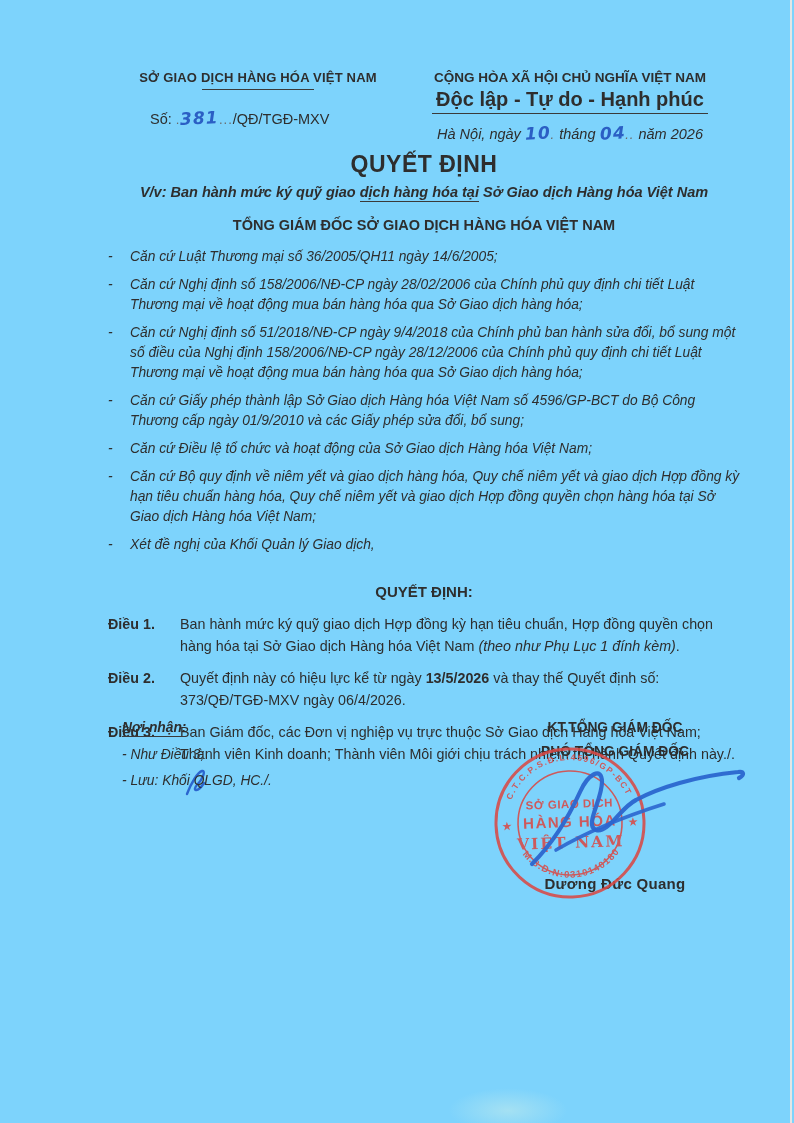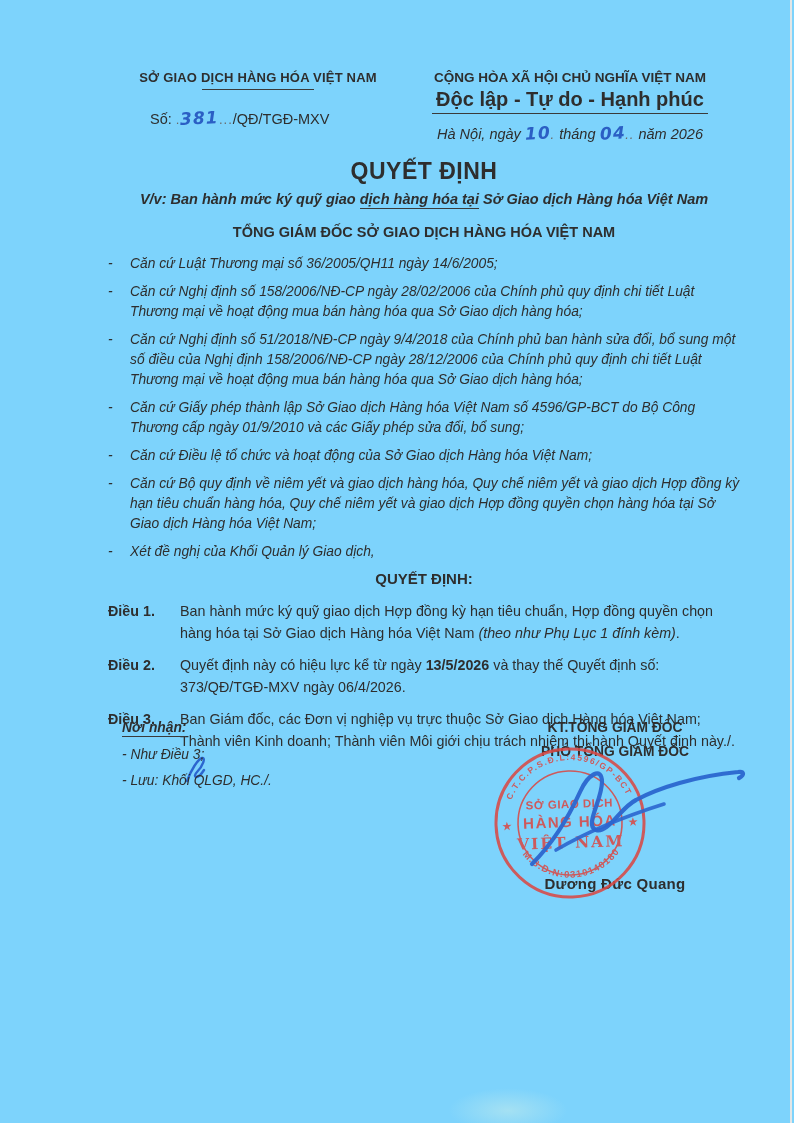--- a/index.html
+++ b/index.html
@@ -23,34 +23,34 @@
     color:#2b5fc4; font-family:"DejaVu Sans", sans-serif; font-style:italic; font-weight:bold;
     font-size:17px; display:inline-block; transform:rotate(-3deg); letter-spacing:1px;
   }
   .header-right{position:absolute; left:400px; width:340px; text-align:center;}
   .motto1{font-weight:bold; font-size:13.5px;}
   .motto2{font-weight:bold; font-size:20px; margin-top:3px;}
   .motto2 span{display:inline-block; border-bottom:1.5px solid #3a3a3a; padding:0 4px 2px;}
   .dateline{margin-top:9px; font-style:italic; font-size:14.5px; white-space:nowrap;}
 
   
-  .main-flow{position:absolute; top:158px; left:108px; width:632px;}
+  .main-flow{position:absolute; top:151px; left:108px; width:632px;}
   .title-main{text-align:center; font-weight:bold; font-size:23px; letter-spacing:.5px;}
   .subtitle{text-align:center; font-weight:bold; font-style:italic; font-size:14.5px; margin-top:6px;}
   .subtitle .u{border-bottom:1.5px solid #3a3a3a; padding-bottom:1px;}
   .issuer{text-align:center; font-weight:bold; font-size:14.5px; margin-top:17px;}
 
   
   .recitals{margin-top:14px;}
   .recital{display:flex; font-style:italic; font-size:13.8px; line-height:20px; margin-bottom:8px;}
   .recital .dash{width:22px; flex:0 0 22px;}
   .recital .rtext{flex:1;}
 
   
-  .decides{text-align:center; font-weight:bold; font-size:15px; margin:8px 0 14px;}
+  .decides{text-align:center; font-weight:bold; font-size:15px; margin:28px 0 14px;}
   .article{display:flex; font-size:14.3px; line-height:21.5px; margin-bottom:11px;}
   .article-label{width:72px; flex:0 0 72px; font-weight:bold;}
   .article-body{flex:1;}
   .article-body .it{font-style:italic;}
   .article-body .bd{font-weight:bold;}
   .initial-mark{display:inline-block; vertical-align:-10px; margin-left:2px;}
 
   
   .footer{position:absolute; top:712px; left:0; width:100%; height:240px;}
   .recipients{position:absolute; left:122px; top:8px; font-size:13.8px; font-style:italic;}

